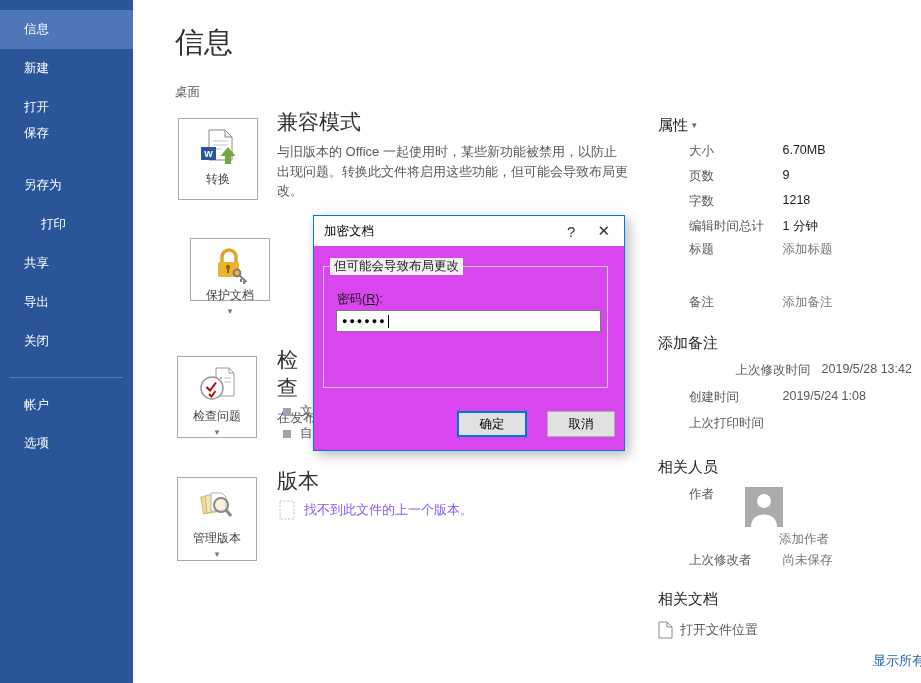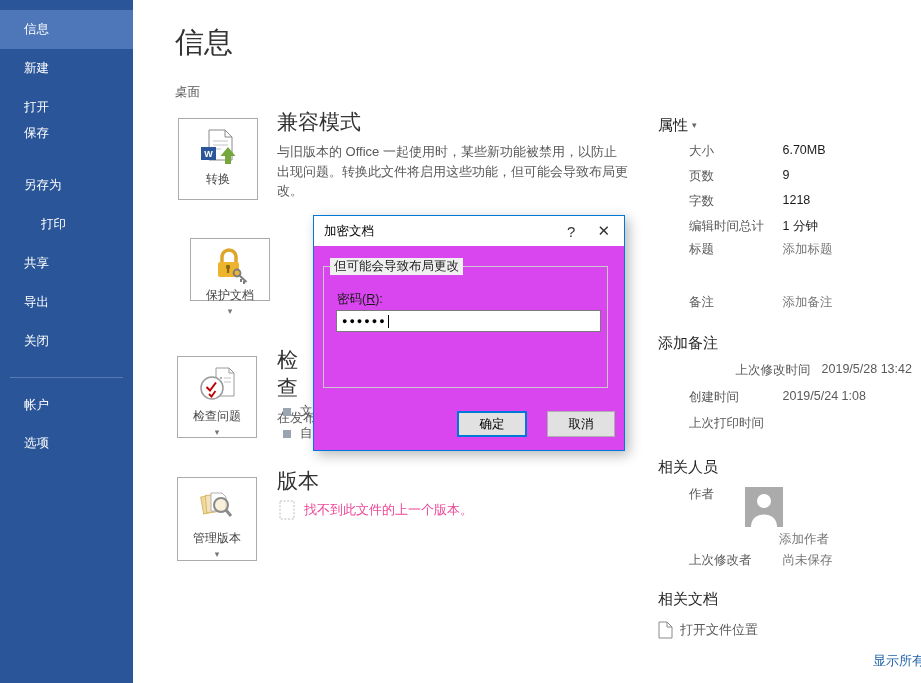--- a/index.html
+++ b/index.html
@@ -20,21 +20,21 @@
   .feat-btn{position:absolute;width:80px;background:#fff;border:1px solid #ababab;
             display:flex;flex-direction:column;align-items:center;cursor:pointer;box-sizing:border-box;}
   .fb-icon{margin-top:8px;height:42px;display:flex;align-items:center;justify-content:center;}
   .fb-label{font-size:12px;color:#444;margin-top:2px;}
   .fb-caret{font-size:9px;color:#777;margin-top:2px;line-height:10px;}
 
   .feat-title{font-size:21px;font-weight:400;color:#333;}
   .feat-desc{font-size:13px;color:#595959;line-height:1.5;margin-top:6px;}
   .bullet-row{position:absolute;font-size:12.5px;color:#595959;display:flex;align-items:center;}
   .bullet-sq{width:8px;height:8px;background:#9aa5b1;display:inline-block;margin-right:9px;}
-  .version-row{position:absolute;display:flex;align-items:center;font-size:13px;color:#ec4899;}
+  .version-row{position:absolute;display:flex;align-items:center;font-size:13px;color:#8b5cf6;}
   .version-row svg{margin-right:8px;}
 
   
   .rp-header{position:absolute;font-size:15px;color:#262626;}
   .rp-caret{font-size:9px;color:#666;margin-left:4px;vertical-align:2px;}
   .rp-row{position:absolute;left:658px;width:262px;font-size:12.5px;margin-left:31px;}
   .rp-row .lbl{display:inline-block;width:90px;color:#595959;vertical-align:top;}
   .val{color:#595959;}
   .val.dark{color:#1a1a1a;}
   .val.ph{color:#767676;cursor:pointer;}

